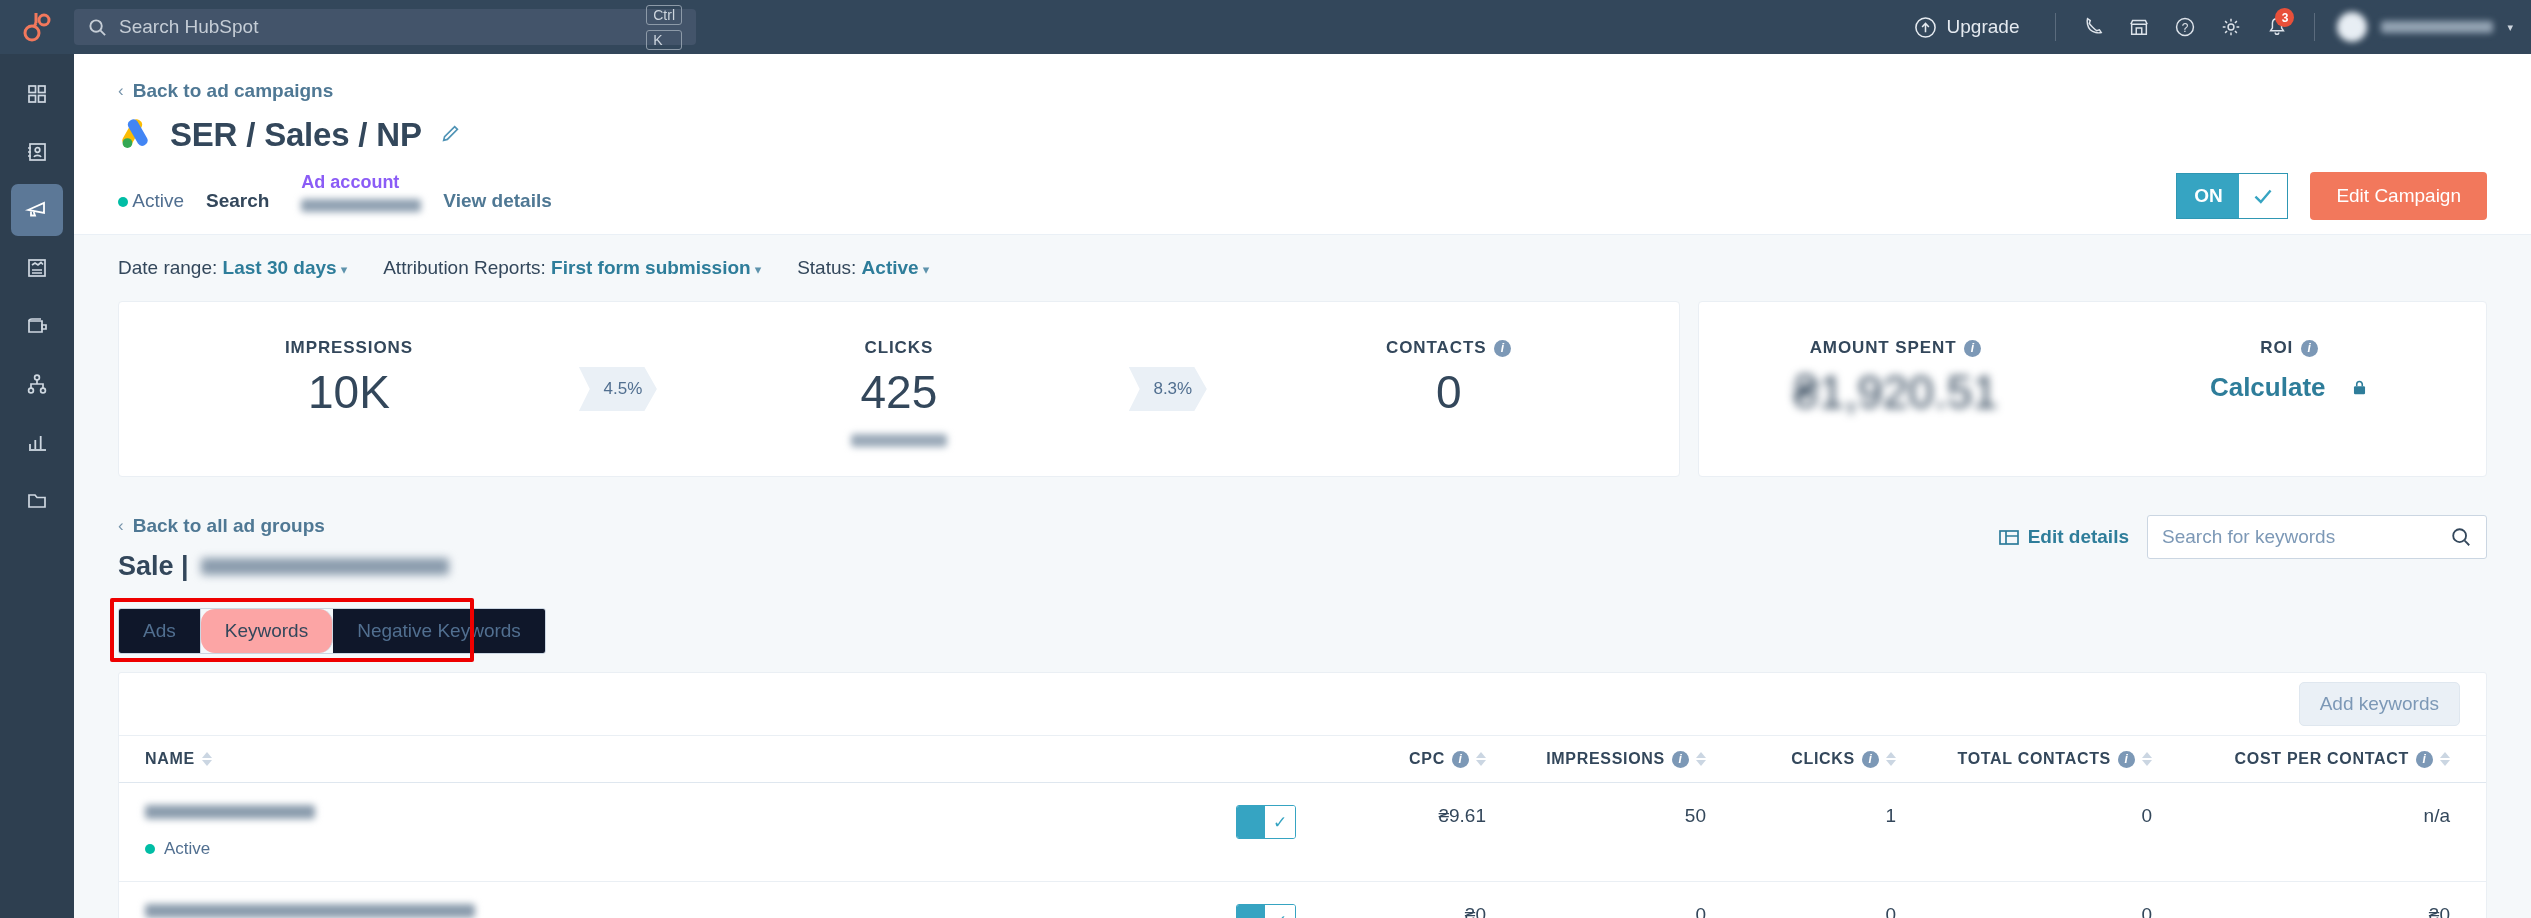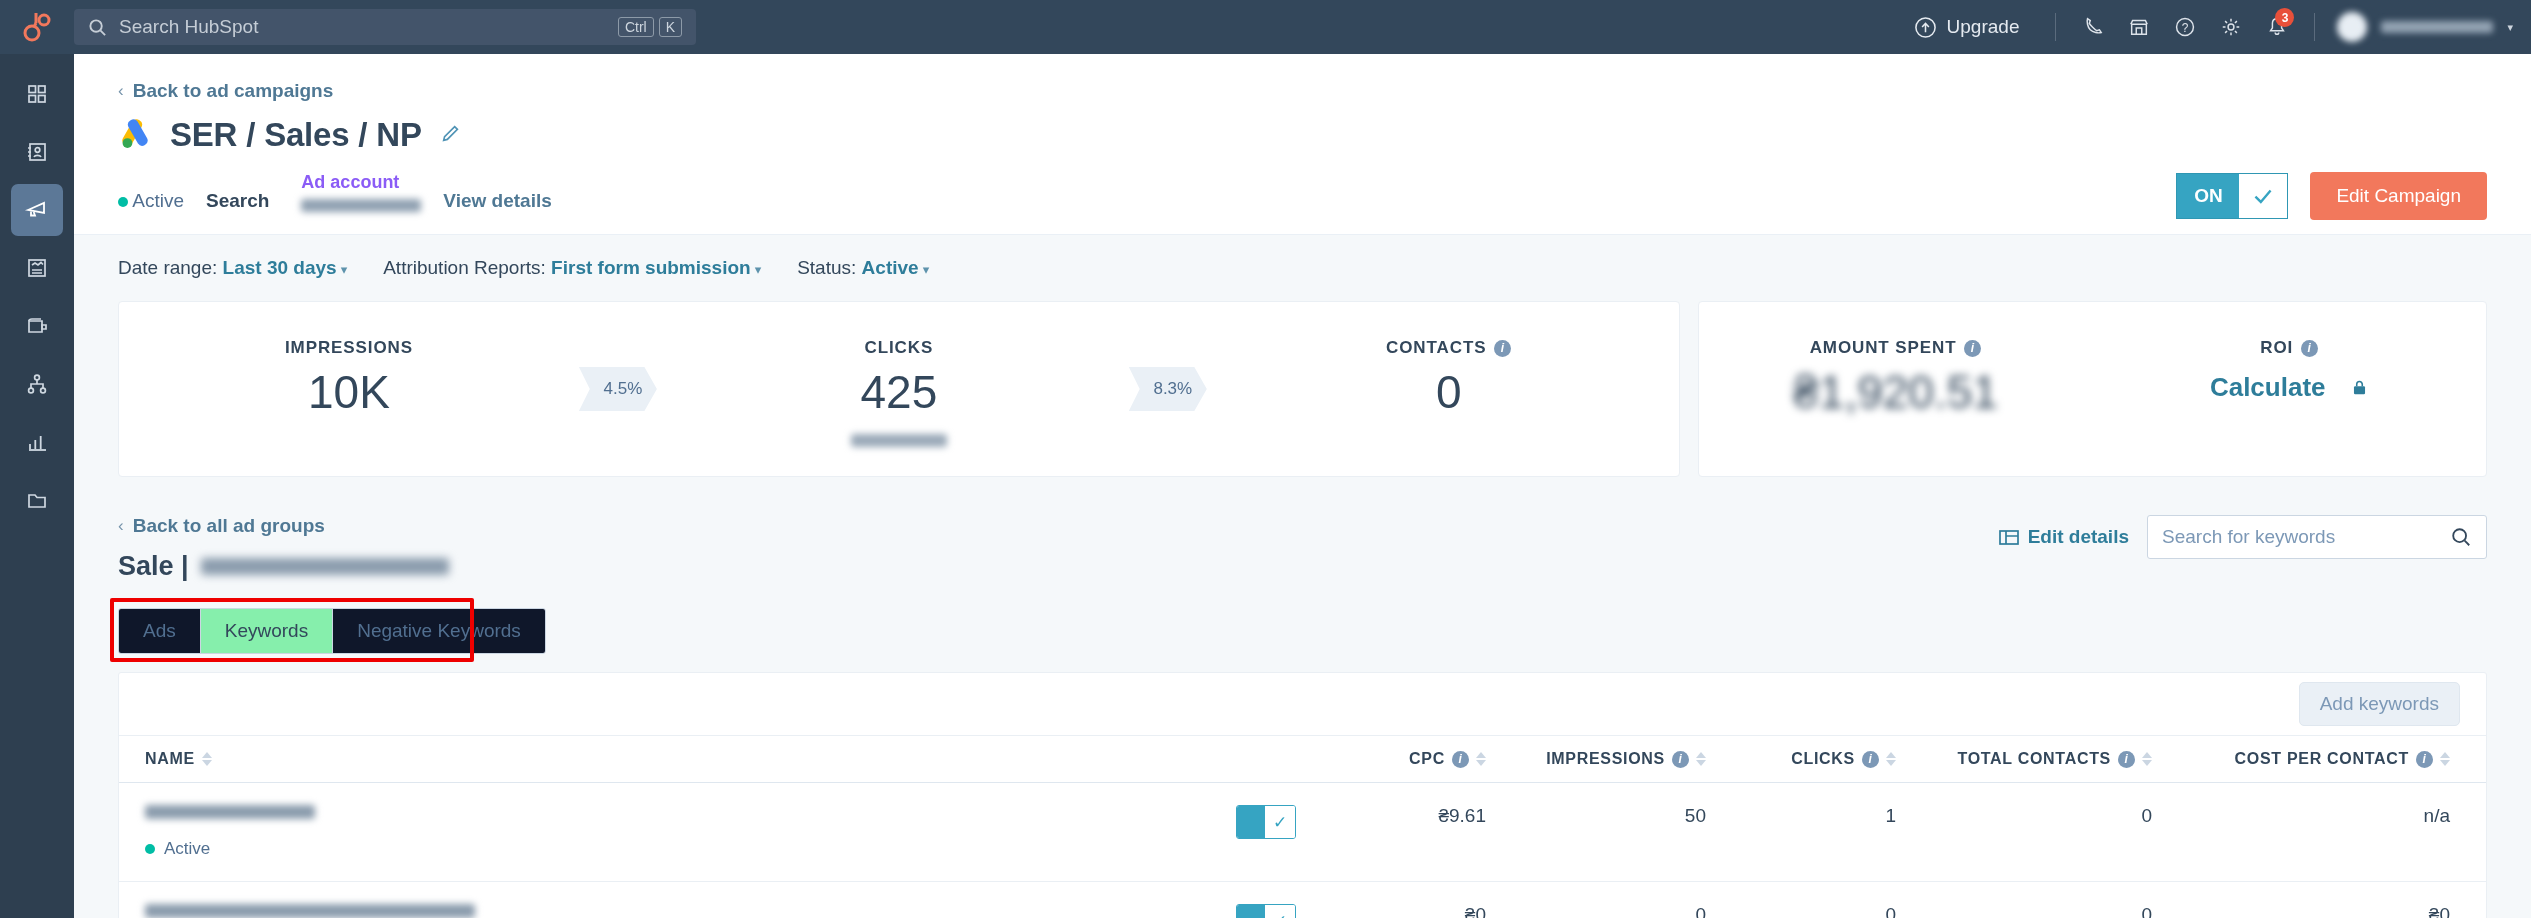--- a/index.html
+++ b/index.html
@@ -15,21 +15,21 @@
     background: #33475b; display: flex; align-items: center;
   }
   .hs-logo { width: 74px; display: flex; align-items: center; justify-content: center; }
   .hs-logo svg { display: block; }
   .nav-search {
     width: 622px; height: 36px; background: #43546a; border-radius: 4px;
     display: flex; align-items: center; padding: 0 14px; gap: 12px;
     cursor: text;
   }
   .nav-search .ph { color: #c5cdd6; font-size: 19px; flex: 1; }
-  .kbd-wrap { display: flex; gap: 5px; }
+  .kbd-wrap { display: flex; gap: 5px; flex-direction: column; }
   .kbd {
     border: 1px solid #8d9aa8; border-radius: 3px; color: #cdd5de;
     font-size: 14px; padding: 1px 6px; line-height: 16px;
   }
   .nav-right {
     margin-left: auto; display: flex; align-items: center; gap: 0; height: 54px;
     padding-right: 18px;
   }
   .upgrade {
     display: flex; align-items: center; gap: 10px; color: #e5eaf0;
@@ -171,21 +171,21 @@
   .redbox {
     position: absolute; left: -8px; top: -10px; width: 364px; height: 64px;
     border: 4px solid #ee0000; border-radius: 2px; pointer-events: none;
   }
   .seg { display: inline-flex; border: 1px solid #cbd6e2; border-radius: 3px; overflow: hidden; background: #f5f8fa; }
   .seg-btn {
     font-size: 19px; color: #516f90; padding: 11px 24px; cursor: pointer;
     background: #0f172a; border-right: 1px solid #cbd6e2;
   }
   .seg-btn:last-child { border-right: none; }
-  .seg-btn.sel { background: #86efac; color: #33475b; }
+  .seg-btn.sel { background: #fca5a5; color: #33475b; border-radius: 14px; }
   .table-card { background: #fff; border: 1px solid #eaeff4; margin: 18px 44px 0 44px; border-radius: 3px 3px 0 0; }
   .tbl-top { height: 62px; display: flex; align-items: center; justify-content: flex-end; padding: 0 26px; }
   .btn-addkw {
     background: #eaf0f6; color: #7c98b6; font-size: 19px; border: 1px solid #dfe7ef;
     border-radius: 5px; padding: 10px 20px; cursor: pointer;
     font-family: "Liberation Sans", sans-serif;
   }
   table { width: 100%; border-collapse: collapse; }
   thead th {
     border-top: 1px solid #eaeff4; border-bottom: 1px solid #dfe7ef;

